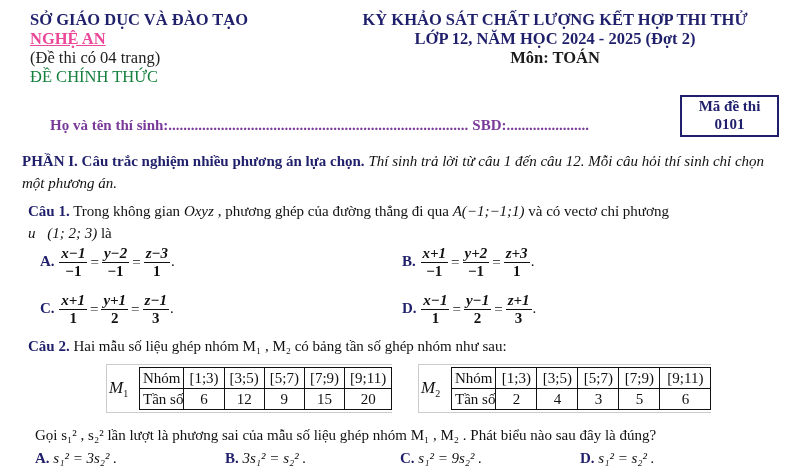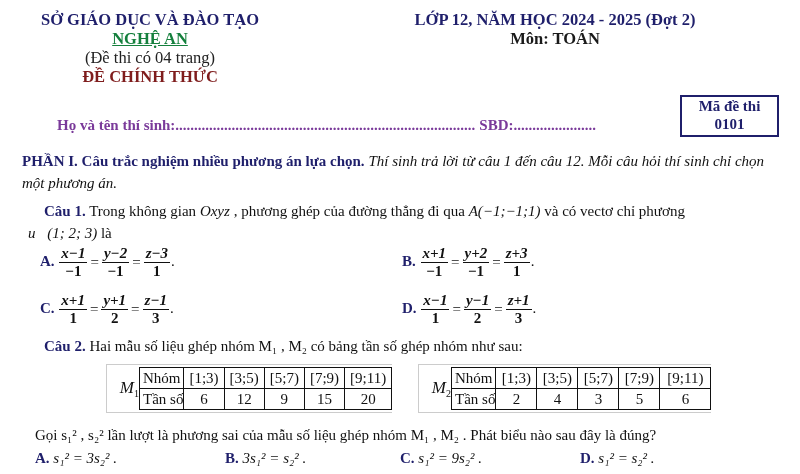--- a/index.html
+++ b/index.html
@@ -4,80 +4,81 @@
   <style>
     html, body { margin: 0; padding: 0; background: #ffffff; }
     body {
       width: 800px; height: 474px; overflow: hidden; position: relative;
       font-family: "Liberation Serif", "DejaVu Serif", serif;
       color: #111;
     }
     .abs { position: absolute; }
 
     
-    .hl { left: 30px; width: 240px; text-align: center; top: 10px; font-size: 16.5px; line-height: 19px; }
+    .hl { left: 30px; width: 240px; top: 10px; font-size: 16.5px; line-height: 19px; }
     .hl .org { font-weight: bold; color: #1f1f6b; }
-    .hl .prov { font-weight: bold; color: #15803d; text-decoration: underline; }
+    .hl .prov { font-weight: bold; color: #ec4899; text-decoration: underline; }
     .hl .pages { color: #222; }
-    .hl .official { font-weight: bold; color: #7f1d1d; }
+    .hl .official { font-weight: normal; color: #15803d; }
 
     
     .hr { left: 320px; width: 470px; text-align: center; top: 10px; font-size: 16.5px; line-height: 19px; }
     .hr .t1, .hr .t2, .hr .t3 { font-weight: bold; color: #1f1f6b; }
     .hr .t3 { color: #1a1a1a; }
     .hr .t4 { font-style: italic; color: #222; }
 
     .codebox {
       left: 680px; top: 95px; width: 95px; height: 38px;
       border: 2px solid #1f1f6b; text-align: center;
       font-weight: bold; color: #1f1f6b; font-size: 15px; line-height: 18px;
     }
 
-    .nameline { left: 50px; top: 117px; font-size: 15px; font-weight: bold; color: #7a3a9a; letter-spacing: 0; margin-left: 7px; }
+    .nameline { left: 50px; top: 117px; font-size: 15px; font-weight: bold; color: #7a3a9a; letter-spacing: 0; }
     .nameline .sbd { margin-left: 4px; }
 
     .part { left: 22px; top: 150px; width: 760px; font-size: 15px; line-height: 22px; }
     .part .ph { font-weight: bold; color: #1f1f6b; text-align: center; }
     .part .pi { font-style: italic; }
 
     .q1 { left: 28px; top: 200px; width: 760px; font-size: 15px; line-height: 22px; }
-    .qlabel { font-weight: bold; color: #1f1f6b; margin-left: 16px; }
+    .qlabel { font-weight: bold; color: #1f1f6b; }
     .opt-label { font-weight: bold; color: #1f1f6b; font-size: 15px; }
 
     .frac { display: inline-block; vertical-align: middle; text-align: center; margin: 0 1px; font-size: 15px; font-weight: bold; }
     .frac .num { display: block; border-bottom: 1px solid #111; padding: 0 2px; line-height: 17px; }
     .frac .den { display: block; line-height: 17px; }
     .eq { display: inline-block; vertical-align: middle; margin: 0 2px; font-size: 15px; }
     .mi { font-style: italic; }
 
     .opt { font-size: 15px; }
 
     .q2 { left: 28px; top: 338px; font-size: 15px; }
 
     table.freq { border-collapse: collapse; font-size: 15px; }
     table.freq td { border: 1.5px solid #111; padding: 0 5px; height: 20px; text-align: center; }
     table.freq td.lbl { text-align: left; padding-left: 3px; padding-right: 0; }
-    .mlabel { display: inline-block; vertical-align: middle; font-style: italic; font-size: 17px; width: 30px; text-align: right; }
+    .mlabel { display: inline-block; vertical-align: middle; font-style: italic; font-size: 17px; width: 30px; text-align: left; }
     .mlabel sub { font-size: 10px; font-style: normal; }
     .tblwrap { border: 1px solid #ccc; border-right: none; padding: 2px 0 2px 2px; display: flex; align-items: center; }
 
     .q2text { left: 35px; top: 427px; font-size: 15px; }
     .q2opts { top: 450px; font-size: 15px; }
   </style>
 </head>
 <body>
 
 <div class="abs hl">
   <div class="org">SỞ GIÁO DỤC VÀ ĐÀO TẠO</div>
   <div><span class="prov">NGHỆ AN</span></div>
   <div class="pages">(Đề thi có 04 trang)</div>
   <div class="official">ĐỀ CHÍNH THỨC</div>
 </div>
 
 <div class="abs hr">
+  <div class="t1">KỲ KHẢO SÁT CHẤT LƯỢNG KẾT HỢP THI THỬ</div>
   <div class="t2">LỚP 12, NĂM HỌC 2024 - 2025 (Đợt 2)</div>
   <div class="t3">Môn: TOÁN</div>
 </div>
 
 <div class="abs codebox">
   <div>Mã đề thi</div>
   <div>0101</div>
 </div>
 
 <div class="abs nameline">

